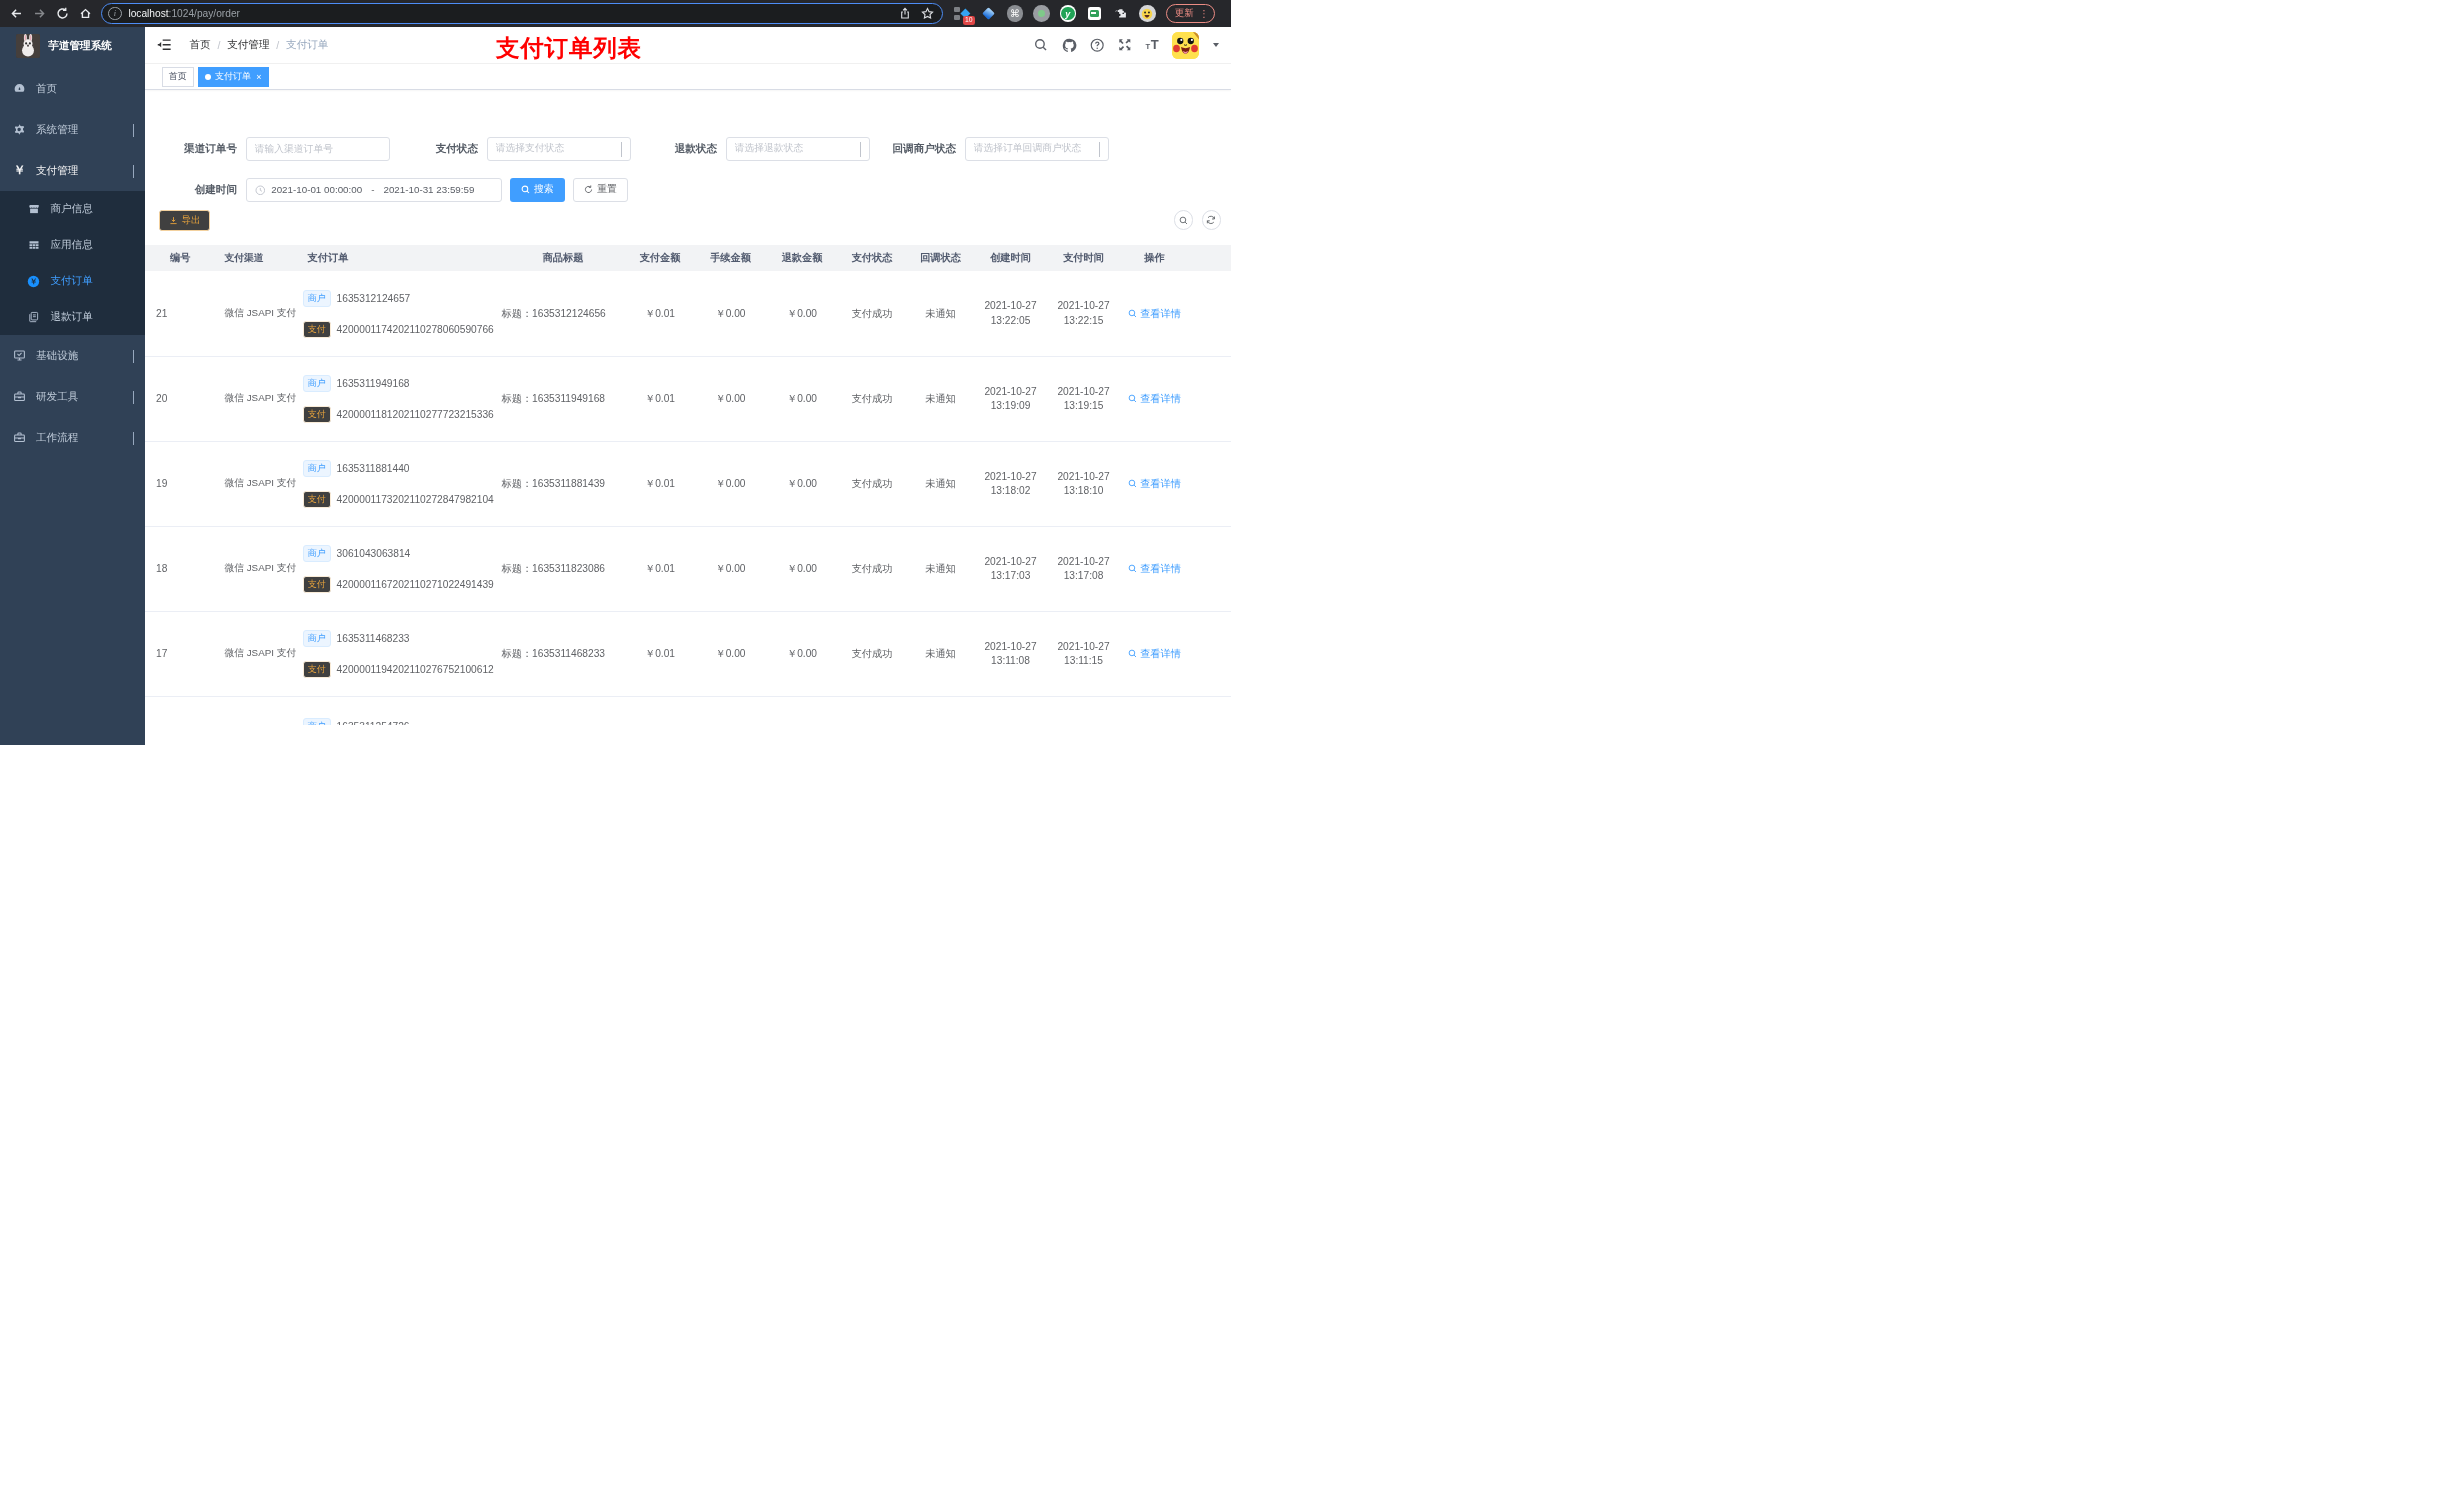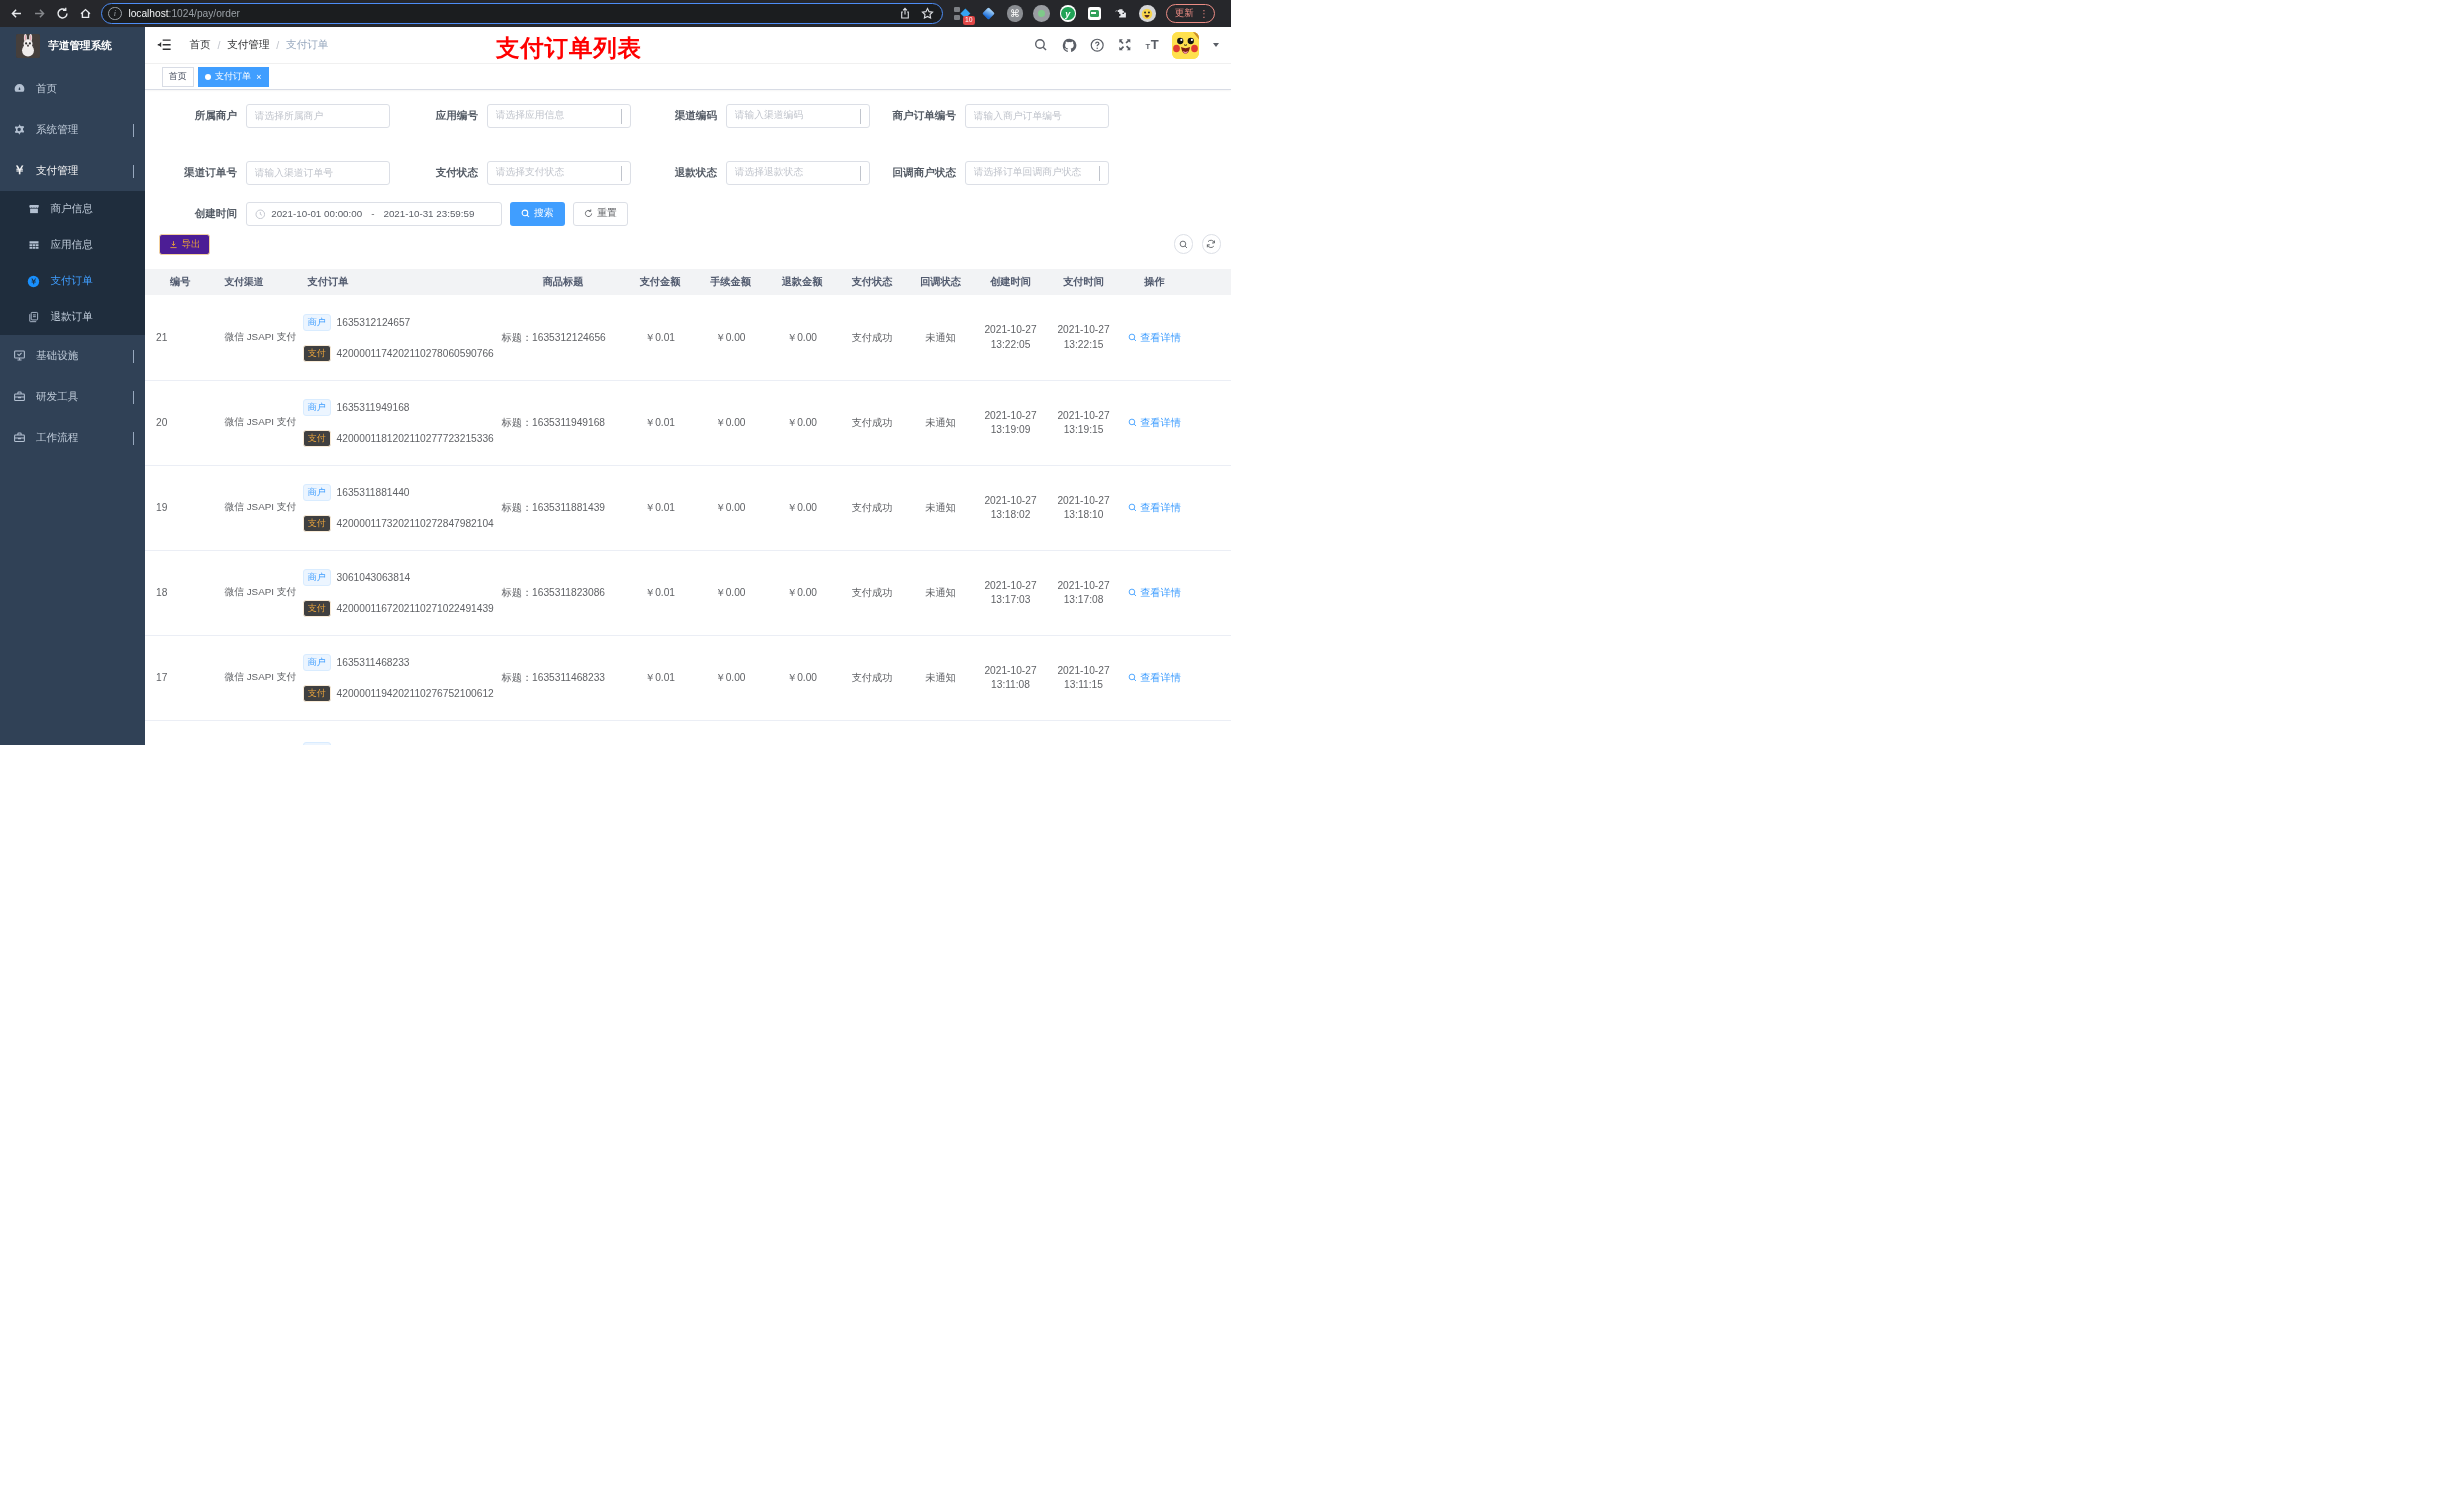--- a/index.html
+++ b/index.html
@@ -91,21 +91,21 @@
   .field input::placeholder { color:#c0c4cc; }
   .field .ph { font-size:9.8px; color:#c0c4cc; white-space:nowrap; overflow:hidden; flex:1; }
   .field .sel-arrow { color:#c0c4cc; margin-left:4.5px; flex:0 0 auto; }
   .sel-arrow .chevron { border-color:#c0c4cc; border-width:0.9px; transform:rotate(45deg) translateY(-1.5px); }
   .date-field { width:256px; height:24px; margin-left:9px; border:0.8px solid #dcdfe6; border-radius:3px; display:flex; align-items:center; padding:0 7.6px; gap:6px; font-size:9.8px; color:#5a5e66; white-space:nowrap; flex:0 0 auto; }
   .btn { height:24px; border-radius:3px; font-size:9.8px; display:inline-flex; align-items:center; gap:3.8px; padding:0 10.6px; cursor:pointer; border:0.8px solid transparent; flex:0 0 auto; }
   .btn-search { background:#409eff; color:#fff; margin-left:7.6px; }
   .btn-reset { background:#fff; color:#606266; border-color:#dcdfe6; margin-left:7.6px; }
 
   .tools-row { display:flex; align-items:center; margin-top:7.6px; padding:0 9.8px 0 14.4px; }
-  .btn-export { height:21px; padding:0 8.3px; font-size:9.5px; border-radius:3px; background:#4c1d95; border:0.8px solid #f3d19e; color:#e6a23c; display:inline-flex; align-items:center; gap:3.8px; cursor:pointer; }
+  .btn-export { height:21px; padding:0 8.3px; font-size:9.5px; border-radius:3px; background:#404040; border:0.8px solid #f3d19e; color:#e6a23c; display:inline-flex; align-items:center; gap:3.8px; cursor:pointer; }
   .tool-circles { margin-left:auto; display:flex; gap:8.3px; }
   .circle-btn { width:19.7px; height:19.7px; border-radius:50%; border:0.8px solid #dcdfe6; background:#fff; color:#5f6368; display:flex; align-items:center; justify-content:center; cursor:pointer; }
 
   
   .table-wrap { margin-top:14.4px; width:1087px; height:480px; overflow:hidden; }
   table { border-collapse:collapse; table-layout:fixed; width:1128px; margin-left:-42px; }
   th { height:26.5px; background:#f2f3f5; color:#515a6e; font-size:10.2px; font-weight:700; white-space:nowrap; }
   td { height:85px; border-bottom:0.8px solid #ebeef5; color:#606266; font-size:10.2px; white-space:nowrap; }
   .c-id    { width:110px; } th.c-id { text-align:left; padding-left:67px; } td.c-id { padding-left:53px; }
   .c-chan  { width:87px; } th.c-chan, td.c-chan { text-align:left; padding-left:11.4px; font-size:9.8px; }
@@ -417,40 +417,20 @@
         </span>
         <span class="tag-tab active">
           <span class="tab-dot"></span>
           <span>支付订单</span>
           <span class="tab-x">×</span>
         </span>
       </div>
 
       <div class="content">
 
-        <div class="f-row">
-          <span class="f-label w1">所属商户</span>
-          <div class="field">
-            <input placeholder="请选择所属商户" style="">
-          </div>
-          <span class="f-label w2">应用编号</span>
-          <div class="field">
-            <span class="ph">请选择应用信息</span>
-            <span class="sel-arrow"><span class="chevron"></span></span>
-          </div>
-          <span class="f-label w3">渠道编码</span>
-          <div class="field">
-            <span class="ph">请输入渠道编码</span>
-            <span class="sel-arrow"><span class="chevron"></span></span>
-          </div>
-          <span class="f-label w4">商户订单编号</span>
-          <div class="field">
-            <input placeholder="请输入商户订单编号" style="">
-          </div>
-        </div>
 
         <div class="f-row r2">
           <span class="f-label w1">渠道订单号</span>
           <div class="field">
             <input placeholder="请输入渠道订单号" style="">
           </div>
           <span class="f-label w2">支付状态</span>
           <div class="field">
             <span class="ph">请选择支付状态</span>
             <span class="sel-arrow"><span class="chevron"></span></span>

